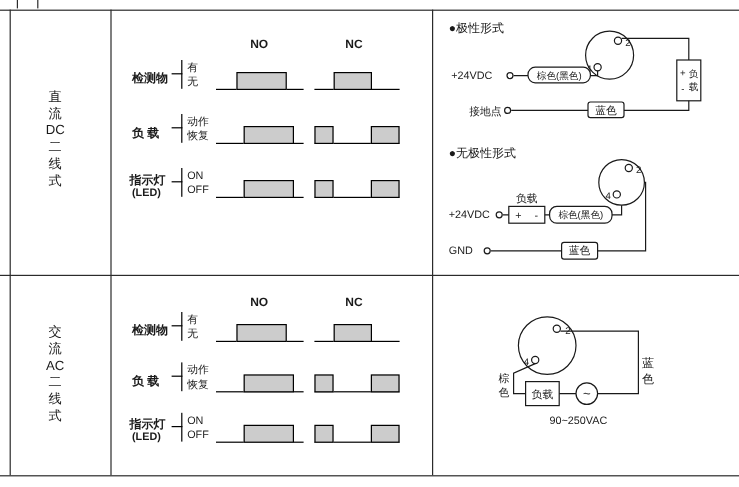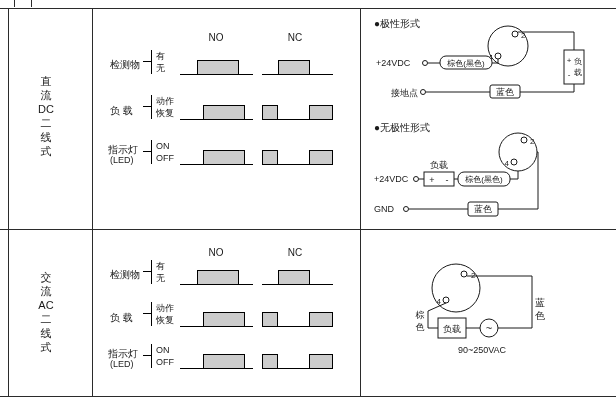--- a/index.html
+++ b/index.html
@@ -1,21 +1,21 @@
 <!DOCTYPE html>
 <html><head>
 <meta charset="utf-8">
 <style>
   html,body{margin:0;padding:0;background:#fff;}
   #root{position:relative;width:616px;height:406px;background:#ffffff;
         font-family:"Liberation Sans",sans-serif;color:#1a1a1a;overflow:hidden;}
   .hline,.vline{position:absolute;background:#2b2b2b;}
   .hline{height:1px;}
   .vline{width:1px;}
-  .t{position:absolute;font-size:10px;white-space:nowrap;}
+  .t{position:absolute;font-size:10px;white-space:nowrap;font-weight:bold;}
   .small{font-size:9px;}
   .vlabel{position:absolute;width:36px;text-align:center;font-size:11px;line-height:14px;}
   .track{position:absolute;height:18px;border-bottom:1px solid #000;}
   .pulse{position:absolute;bottom:-1px;height:15px;background:#cccccc;border:1px solid #000;box-sizing:border-box;}
   .brk{position:absolute;border-left:1px solid #000;padding-left:4px;font-size:9px;line-height:12px;white-space:nowrap;}
   .brk::before{content:"";position:absolute;left:-9px;top:11px;width:9px;height:1px;background:#000;}
   .tick{position:absolute;background:#2b2b2b;width:1px;height:7px;top:0;}
   svg{position:absolute;overflow:visible;}
   svg text{font-family:"Liberation Sans",sans-serif;fill:#1a1a1a;}
   svg .wire{stroke:#1a1a1a;stroke-width:1;fill:none;}

